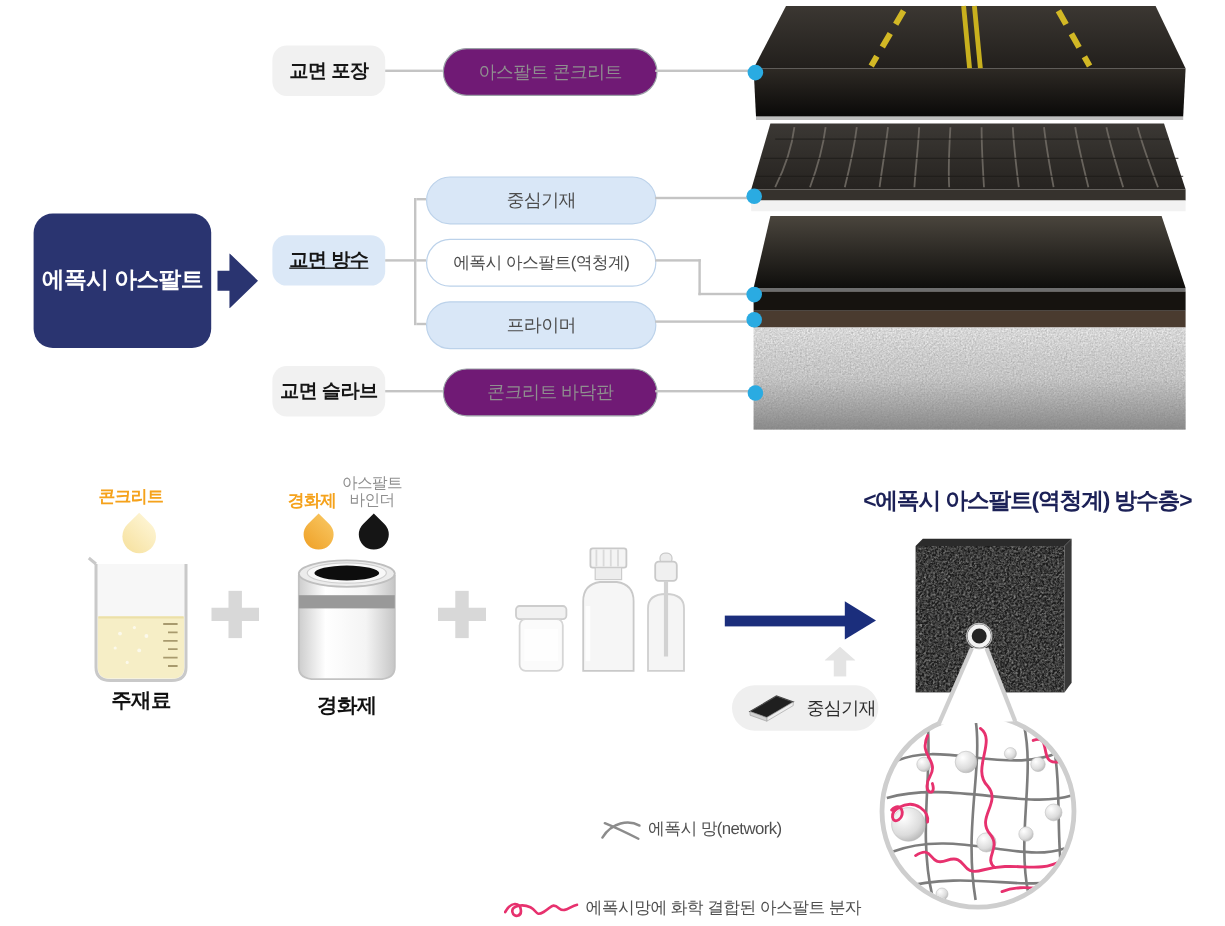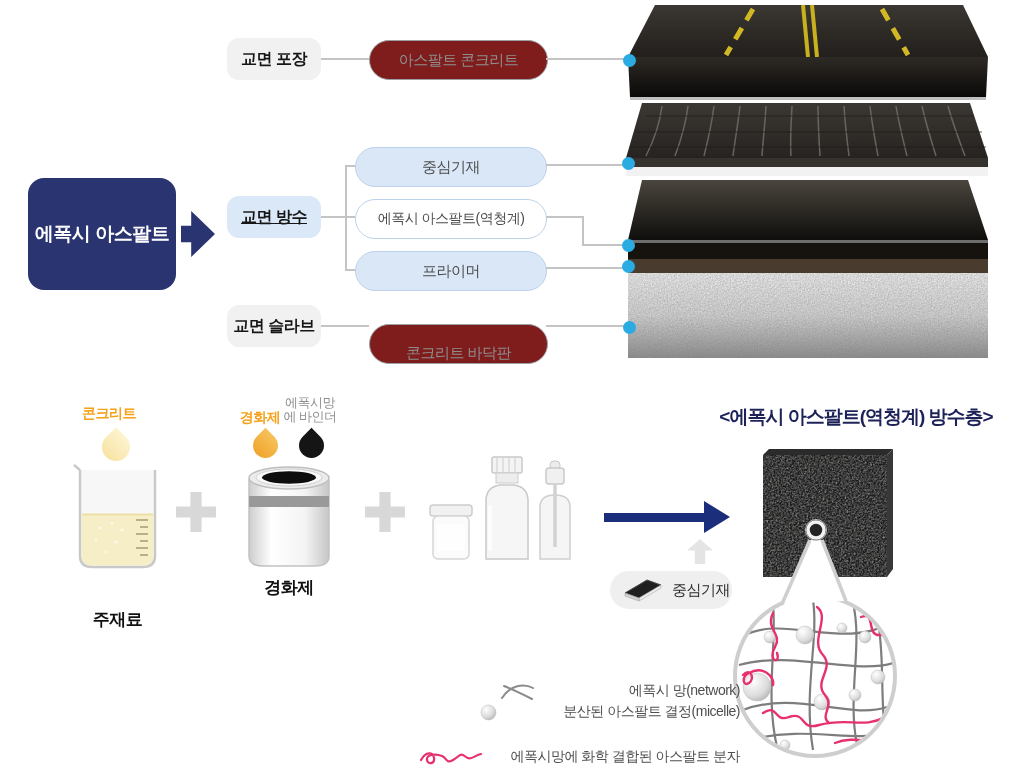--- a/index.html
+++ b/index.html
@@ -4,41 +4,41 @@
 <style>
   html,body{margin:0;padding:0;background:#fff;}
   .stage{position:relative;width:1021px;height:772px;background:#fff;overflow:hidden;
          font-family:"Liberation Sans","DejaVu Sans",sans-serif;}
   .abs{position:absolute;}
   .catbox{background:#f1f1f1;border-radius:12px;display:flex;align-items:center;justify-content:center;
           font-weight:bold;font-size:16px;color:#161616;letter-spacing:-0.5px;}
   .catbox.blue{background:#dbe8f7;}
   .pill{border-radius:20px;display:flex;align-items:center;justify-content:center;
         font-size:15px;letter-spacing:-0.5px;}
-  .pill.white{background:#7f1d1d;border:1.5px solid #9aa0a6;color:#8f8f8f;}
+  .pill.white{background:#701a75;border:1.5px solid #9aa0a6;color:#8f8f8f;}
   .pill.lblue{background:#d9e7f7;border:1.5px solid #bcd2ea;color:#4c4c4c;}
   .pill.wblue{background:#fff;border:1.5px solid #bcd2ea;color:#4c4c4c;font-size:14px;}
   .hline{background:#c4c4c4;height:2px;}
   .vline{background:#c4c4c4;width:2px;}
   .dot{width:13px;height:13px;border-radius:50%;background:#2aabe2;}
   .navybox{background:#2a3470;border-radius:16px;color:#fff;font-weight:bold;font-size:19px;
            display:flex;flex-direction:row;align-items:center;justify-content:center;
            line-height:1.4;letter-spacing:-0.5px;}
   .bigarrow{background:#2a3470;clip-path:polygon(0 32%,30% 32%,30% 0,100% 50%,30% 100%,30% 68%,0 68%);}
   .plus{background:#d8d8d8;clip-path:polygon(36% 0,64% 0,64% 36%,100% 36%,100% 64%,64% 64%,64% 100%,36% 100%,36% 64%,0 64%,0 36%,36% 36%);}
   .drop{border-radius:0 50% 50% 50%;transform:rotate(45deg);}
   .lbl-orange{color:#f5a21b;font-weight:bold;font-size:14px;text-align:center;letter-spacing:-0.5px;}
   .lbl-gray{color:#8f8f8f;font-size:13px;line-height:14px;text-align:center;letter-spacing:-0.5px;}
   .lbl-name{font-weight:bold;font-size:17px;color:#111;text-align:center;letter-spacing:-0.5px;}
   .navyline{background:#1b2e7c;}
   .uparrow{background:#e4e4e4;clip-path:polygon(50% 0,100% 46%,70% 46%,70% 100%,30% 100%,30% 46%,0 46%);}
   .tagpill{background:#efefef;border-radius:19px;display:flex;align-items:center;gap:9px;padding-left:13px;box-sizing:border-box;}
   .tagpill .txt{font-size:15px;color:#2b2b2b;letter-spacing:-0.5px;}
   .result-title{font-weight:bold;font-size:19px;color:#1c2157;text-align:center;letter-spacing:-1px;}
-  .legend-row{display:flex;align-items:center;justify-content:space-between;gap:6px;height:20px;}
+  .legend-row{display:flex;align-items:center;justify-content:flex-start;gap:6px;height:20px;}
   .legend-row .txt{font-size:14px;color:#4f4f4f;letter-spacing:-0.5px;white-space:nowrap;}
 </style>
 </head>
 <body>
 
 <div class="stage">
 
   <div class="abs navybox" style="left:28px;top:178px;width:148px;height:112px;">
     <span>에폭시 아스팔트</span>
   </div>
@@ -75,21 +75,21 @@
   <div class="abs hline" style="left:546px;top:164px;width:80px;"></div>
   <div class="abs hline" style="left:546px;top:216px;width:38px;"></div>
   <div class="abs vline" style="left:582px;top:216px;height:30px;"></div>
   <div class="abs hline" style="left:582px;top:244px;width:44px;"></div>
   <div class="abs hline" style="left:546px;top:267px;width:80px;"></div>
 
   <div class="abs catbox" style="left:227px;top:305px;width:94px;height:42px;">
     <span>교면 슬라브</span>
   </div>
   <div class="abs hline" style="left:321px;top:325px;width:48px;"></div>
-  <div class="abs pill white" style="left:369px;top:324px;width:177px;height:38px;align-items:flex-end;">
+  <div class="abs pill white" style="left:369px;top:307px;width:177px;height:38px;">
     <span>콘크리트 바닥판</span>
   </div>
   <div class="abs hline" style="left:546px;top:325px;width:80px;"></div>
 
   <svg class="abs" style="left:620px;top:0;" width="400" height="360" viewBox="0 0 400 360">
     <defs>
       <linearGradient id="roadTop" x1="0" y1="0" x2="0" y2="1">
           <stop offset="0" stop-color="#3b3732"></stop>
           <stop offset="1" stop-color="#221f1c"></stop>
         </linearGradient>
@@ -189,26 +189,26 @@
     </g>
     <g fill="#ffffff" opacity="0.65">
       <circle cx="30" cy="66" r="1.6"></circle>
         <circle cx="42" cy="61" r="1.3"></circle>
         <circle cx="52" cy="68" r="1.6"></circle>
       <circle cx="26" cy="78" r="1.3"></circle>
         <circle cx="46" cy="80" r="1.6"></circle>
         <circle cx="36" cy="90" r="1.3"></circle>
     </g>
   </svg>
-  <div class="abs lbl-name" style="left:70px;top:608px;width:95px;">주재료</div>
+  <div class="abs lbl-name" style="left:70px;top:572px;width:95px;">주재료</div>
 
   <div class="abs plus" style="left:176px;top:492px;width:40px;height:40px;"></div>
 
   <div class="abs lbl-orange" style="left:236px;top:409px;width:48px;">경화제</div>
-  <div class="abs lbl-gray" style="left:283px;top:396px;width:54px;">에폭시망에 바인더</div>
+  <div class="abs lbl-gray" style="left:283px;top:396px;width:54px;">아스팔트 바인더</div>
   <div class="abs drop" style="left:253px;top:433px;width:25px;height:25px;background:linear-gradient(180deg,#f7c159,#f0a52e);"></div>
   <div class="abs drop" style="left:299px;top:433px;width:25px;height:25px;background:#151515;"></div>
   <svg class="abs" style="left:245px;top:462px;" width="88" height="110" viewBox="0 0 88 110">
     <defs>
       <linearGradient id="canG" x1="0" y1="0" x2="1" y2="0">
         <stop offset="0" stop-color="#cdcdcd"></stop>
           <stop offset="0.28" stop-color="#ffffff"></stop>
         <stop offset="0.7" stop-color="#f4f4f4"></stop>
           <stop offset="1" stop-color="#c6c6c6"></stop>
       </linearGradient>
@@ -324,33 +324,20 @@
 
   <div class="abs legend-row" style="left:500px;top:681px;width:240px;">
     <svg width="34" height="20" viewBox="0 0 34 20">
       <g stroke="#8c8c8c" stroke-width="2" fill="none" stroke-linecap="round">
         <path d="M2,17 C10,4 24,2 33,7"></path>
           <path d="M4,5 C14,9 26,15 32,18"></path>
       </g>
     </svg>
     <span class="txt">에폭시 망(network)</span>
   </div>
-  <div class="abs legend-row" style="left:480px;top:702px;width:260px;">
-    <svg width="17" height="17" viewBox="0 0 17 17">
-      <defs>
-          <radialGradient id="sph2" cx="0.35" cy="0.3" r="0.95">
-            <stop offset="0" stop-color="#ffffff"></stop>
-            <stop offset="0.55" stop-color="#d8d8d8"></stop>
-            <stop offset="1" stop-color="#969696"></stop>
-          </radialGradient>
-        </defs>
-      <circle cx="8.5" cy="8.5" r="7.5" fill="url(#sph2)" stroke="#bdbdbd" stroke-width="0.5"></circle>
-    </svg>
-    <span class="txt">분산된 아스팔트 결정(micelle)</span>
-  </div>
   <div class="abs legend-row" style="left:420px;top:723px;width:320px;margin-top:24px;">
     <svg width="62" height="22" viewBox="0 0 62 22">
       <path d="M1,14 C6,5 13,6 14,12 C15,18 8,19 7,14 C6,9 15,7 22,10 C28,13 26,18 33,14 C40,10 40,6 46,11 C51,15 55,9 61,8" stroke="#e7316e" stroke-width="2.2" fill="none" stroke-linecap="round"></path>
     </svg>
     <span class="txt">에폭시망에 화학 결합된 아스팔트 분자</span>
   </div>
 
 </div>
 
 </body></html>

